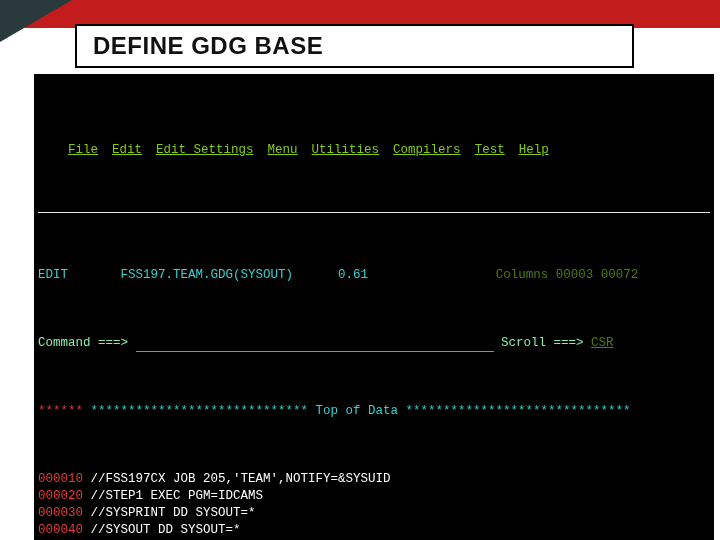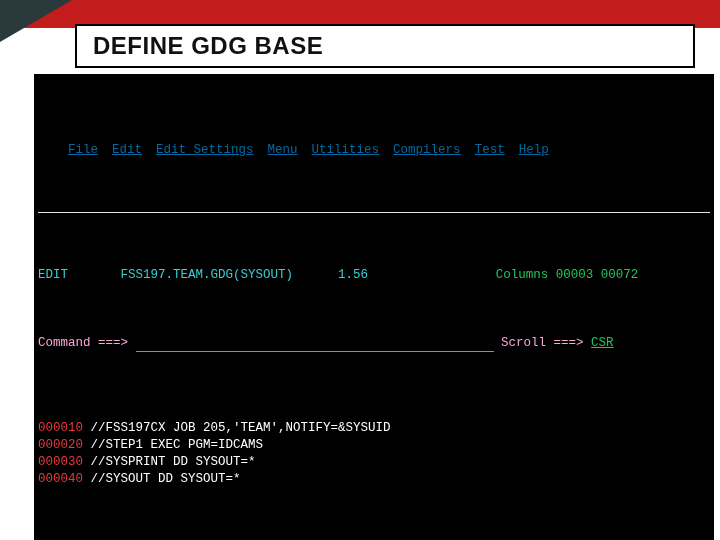--- a/index.html
+++ b/index.html
@@ -26,21 +26,21 @@
   .dark-triangle {
     position: absolute;
     left: 0; top: 0;
     width: 0; height: 0;
     border-top: 42px solid #2a3a3c;
     border-right: 72px solid transparent;
   }
   .title-box {
     position: absolute;
     left: 75px; top: 24px;
-    width: 620px;
+    width: 559px;
     background: #fff;
     border: 2px solid #000;
     padding: 6px 16px;
   }
   .title-box h1 {
     font-family: Arial, sans-serif;
     font-size: 24px;
     font-weight: bold;
     color: #111;
     letter-spacing: 0.5px;
@@ -51,35 +51,35 @@
     width: 680px;
     background: #000;
     font-family: "Courier New", monospace;
     font-size: 12.5px;
     line-height: 17px;
     color: #27d727;
     white-space: pre;
     padding-bottom: 4px;
   }
   .menubar {
-    color: #0369a1;
+    color: #84cc16;
     padding: 0 4px;
   }
   .menubar .m { margin-right: 14px; }
   .menubar .u { text-decoration: underline; }
   .hr {
     border-top: 1px solid #e8e8e0;
     margin: 2px 4px 3px 4px;
   }
   .line { padding: 0 4px; height: 17px; }
-  .lbl-white { color: #f9a8d4; }
+  .lbl-white { color: #86efac; }
   .lbl-cyan  { color: #39d0d0; }
   .txt-yellow{ color: #ffffff; }
   .txt-red   { color: #e53a3a; }
-  .txt-green { color: #22c55e; }
+  .txt-green { color: #4d7c0f; }
   .ul { text-decoration: underline; }
   .cmd-underline {
     display: inline-block;
     border-bottom: 1px solid #27d727;
     width: 358px;
     vertical-align: bottom;
   }
 </style>
 </head>
 <body>
@@ -92,24 +92,25 @@
   <h1>DEFINE GDG BASE</h1>
 </div>
 
 <div class="term">
 
   <div class="menubar">
     <span class="m"><span class="u">File</span></span><span class="m"><span class="u">Edit</span></span><span class="m"><span class="u">Edit Settings</span></span><span class="m"><span class="u">Menu</span></span><span class="m"><span class="u">Utilities</span></span><span class="m"><span class="u">Compilers</span></span><span class="m"><span class="u">Test</span></span><span class="m"><span class="u">Help</span></span>
   </div>
   <div class="hr"></div>
 
-  <div class="line"><span class="lbl-cyan">EDIT</span><span>       </span><span class="lbl-cyan">FSS197.TEAM.GDG(SYSOUT)</span><span>      </span><span class="lbl-cyan">1.56</span><span>                 </span><span class="txt-green">Columns</span><span> </span><span class="txt-green">00003 00072</span></div>
+  <div class="line"><span class="lbl-cyan">EDIT</span><span>       </span><span class="lbl-cyan">FSS197.TEAM.GDG(SYSOUT)</span><span>      </span><span class="lbl-cyan">0.61</span><span>                 </span><span class="txt-green">Columns</span><span> </span><span class="txt-green">00003 00072</span></div>
 
   <div class="line"><span class="lbl-white">Command ===&gt;</span><span> </span><span class="cmd-underline"></span><span> </span><span class="lbl-white">Scroll ===&gt;</span><span> </span><span class="txt-green ul">CSR</span></div>
 
+  <div class="line"><span class="txt-red">******</span><span> </span><span class="lbl-cyan">***************************** Top of Data ******************************</span></div>
 
   <div id="code-area"><div class="line"><span class="txt-red">000010</span> <span class="txt-yellow">//FSS197CX JOB 205,'TEAM',NOTIFY=&amp;SYSUID</span></div><div class="line"><span class="txt-red">000020</span> <span class="txt-yellow">//STEP1 EXEC PGM=IDCAMS</span></div><div class="line"><span class="txt-red">000030</span> <span class="txt-yellow">//SYSPRINT DD SYSOUT=*</span></div><div class="line"><span class="txt-red">000040</span> <span class="txt-yellow">//SYSOUT DD SYSOUT=*</span></div><div class="line"> </div></div>
 
   
 
   
   
   
 
 </div>

